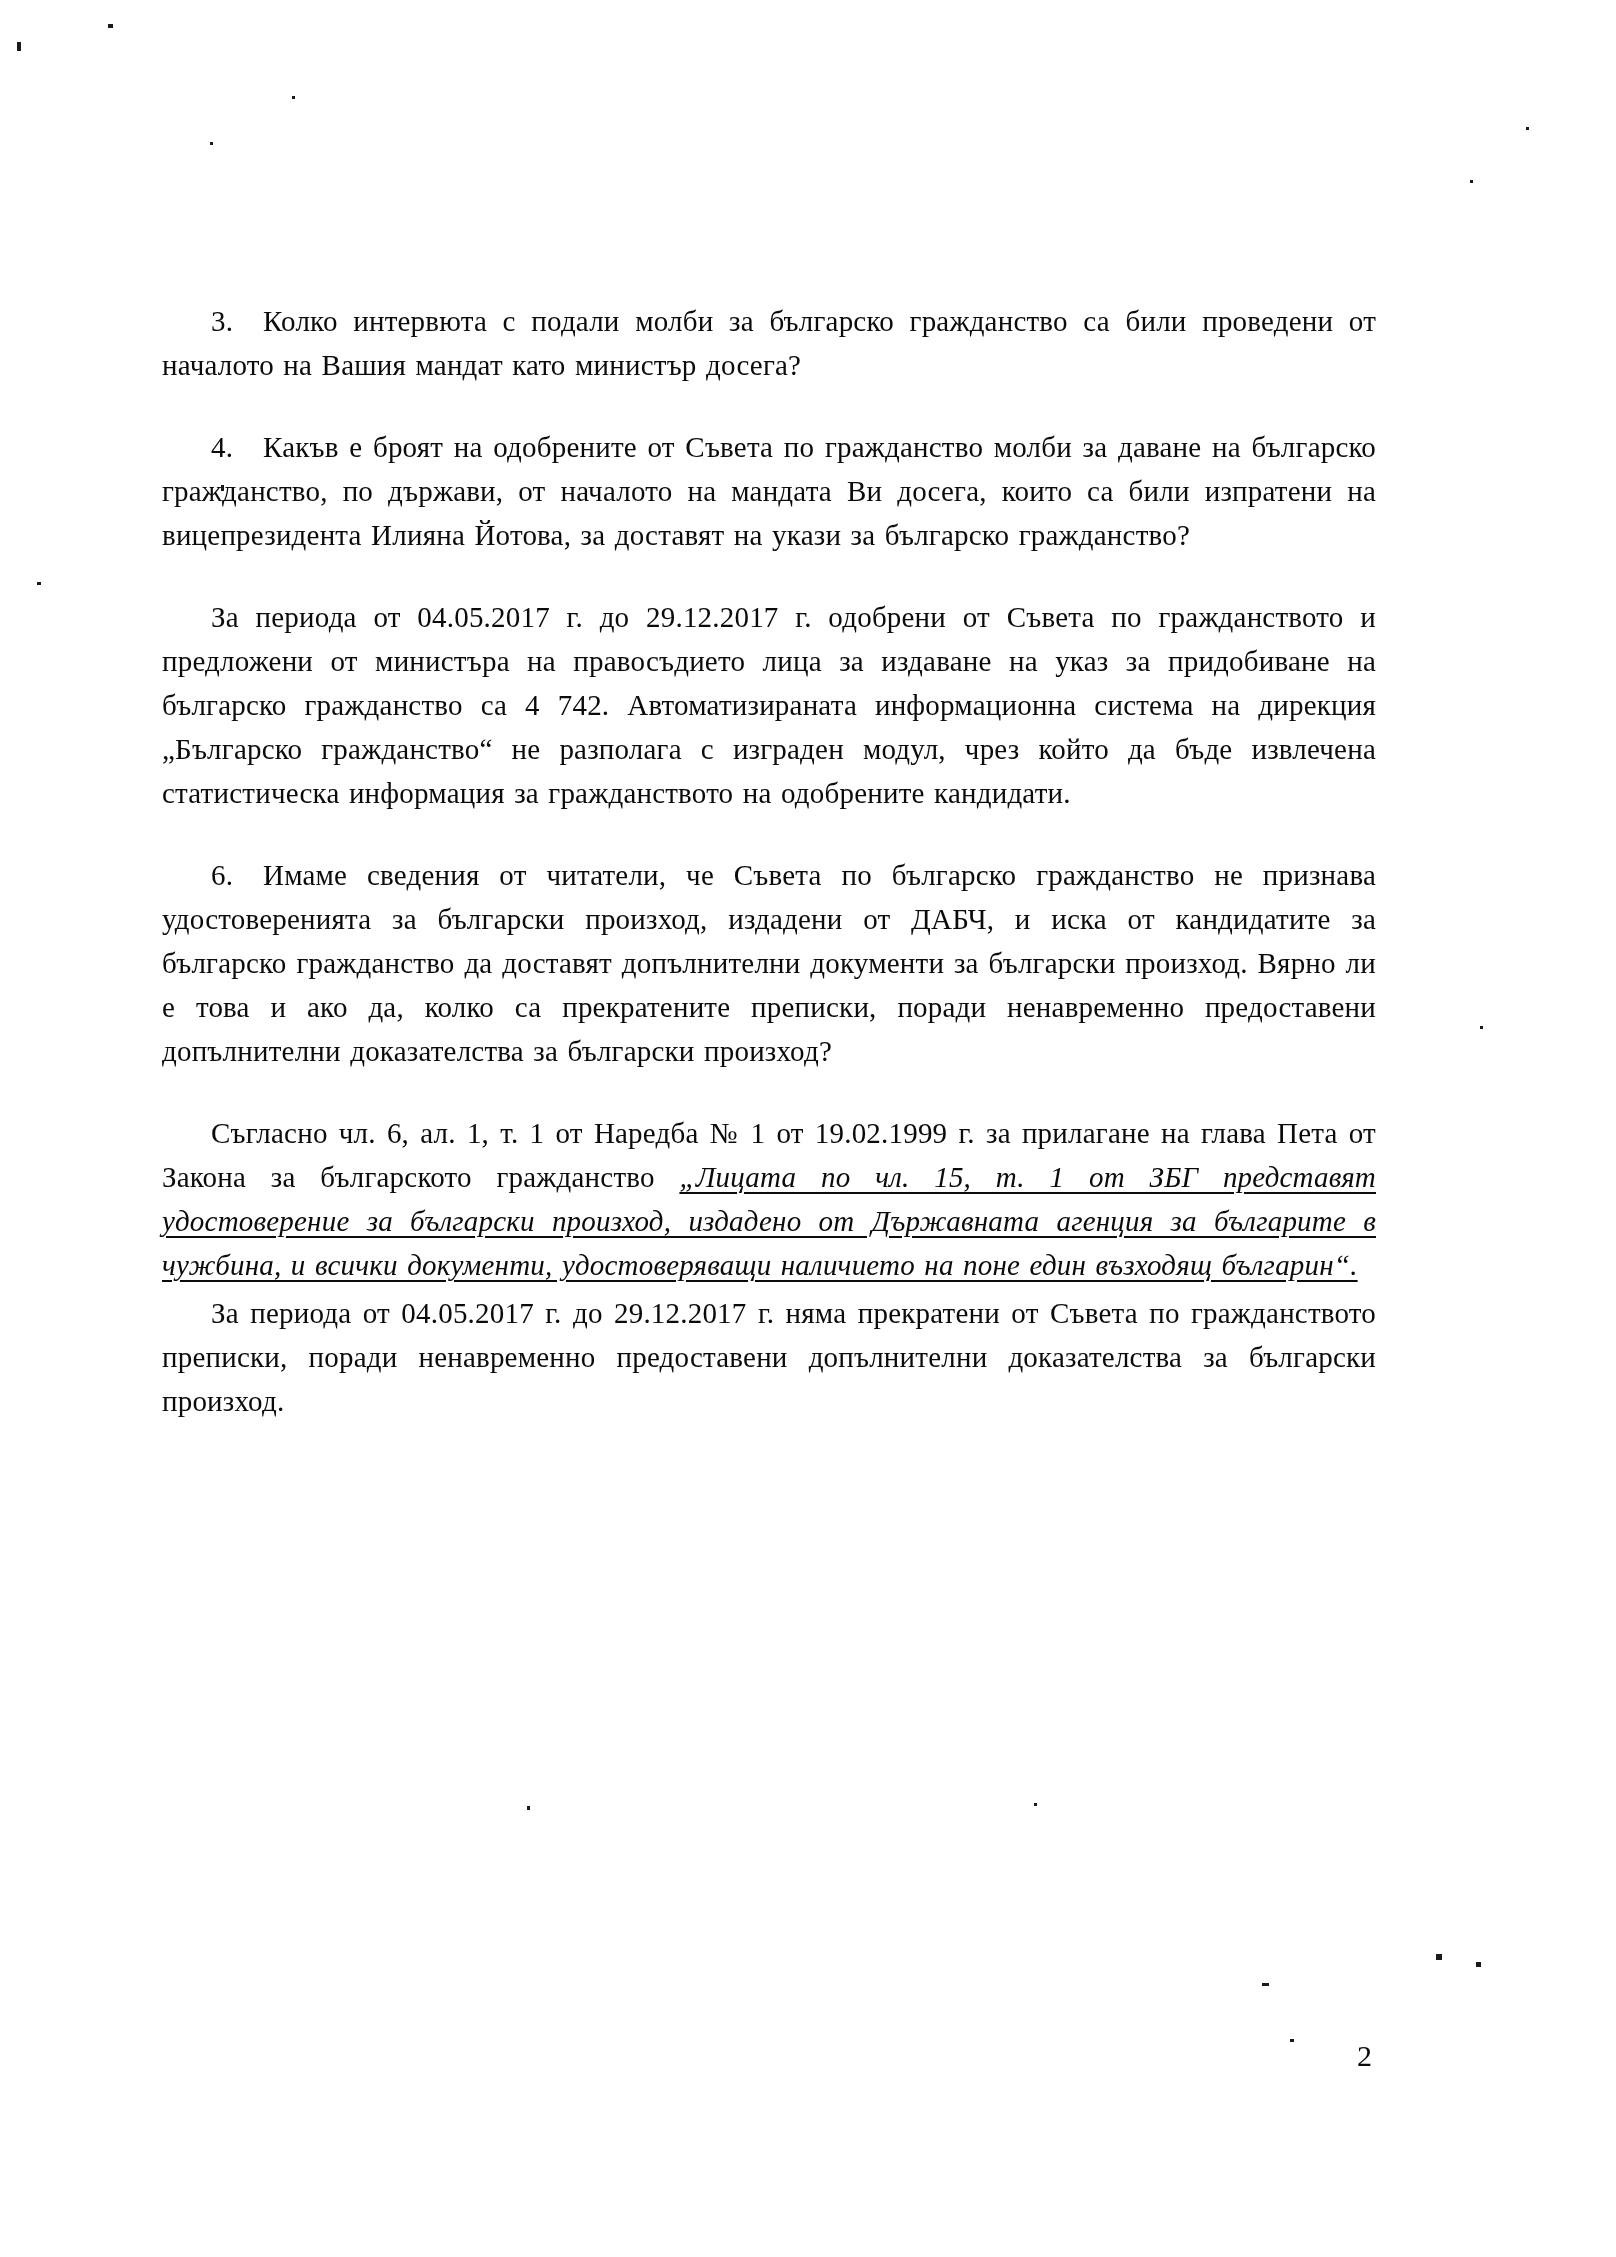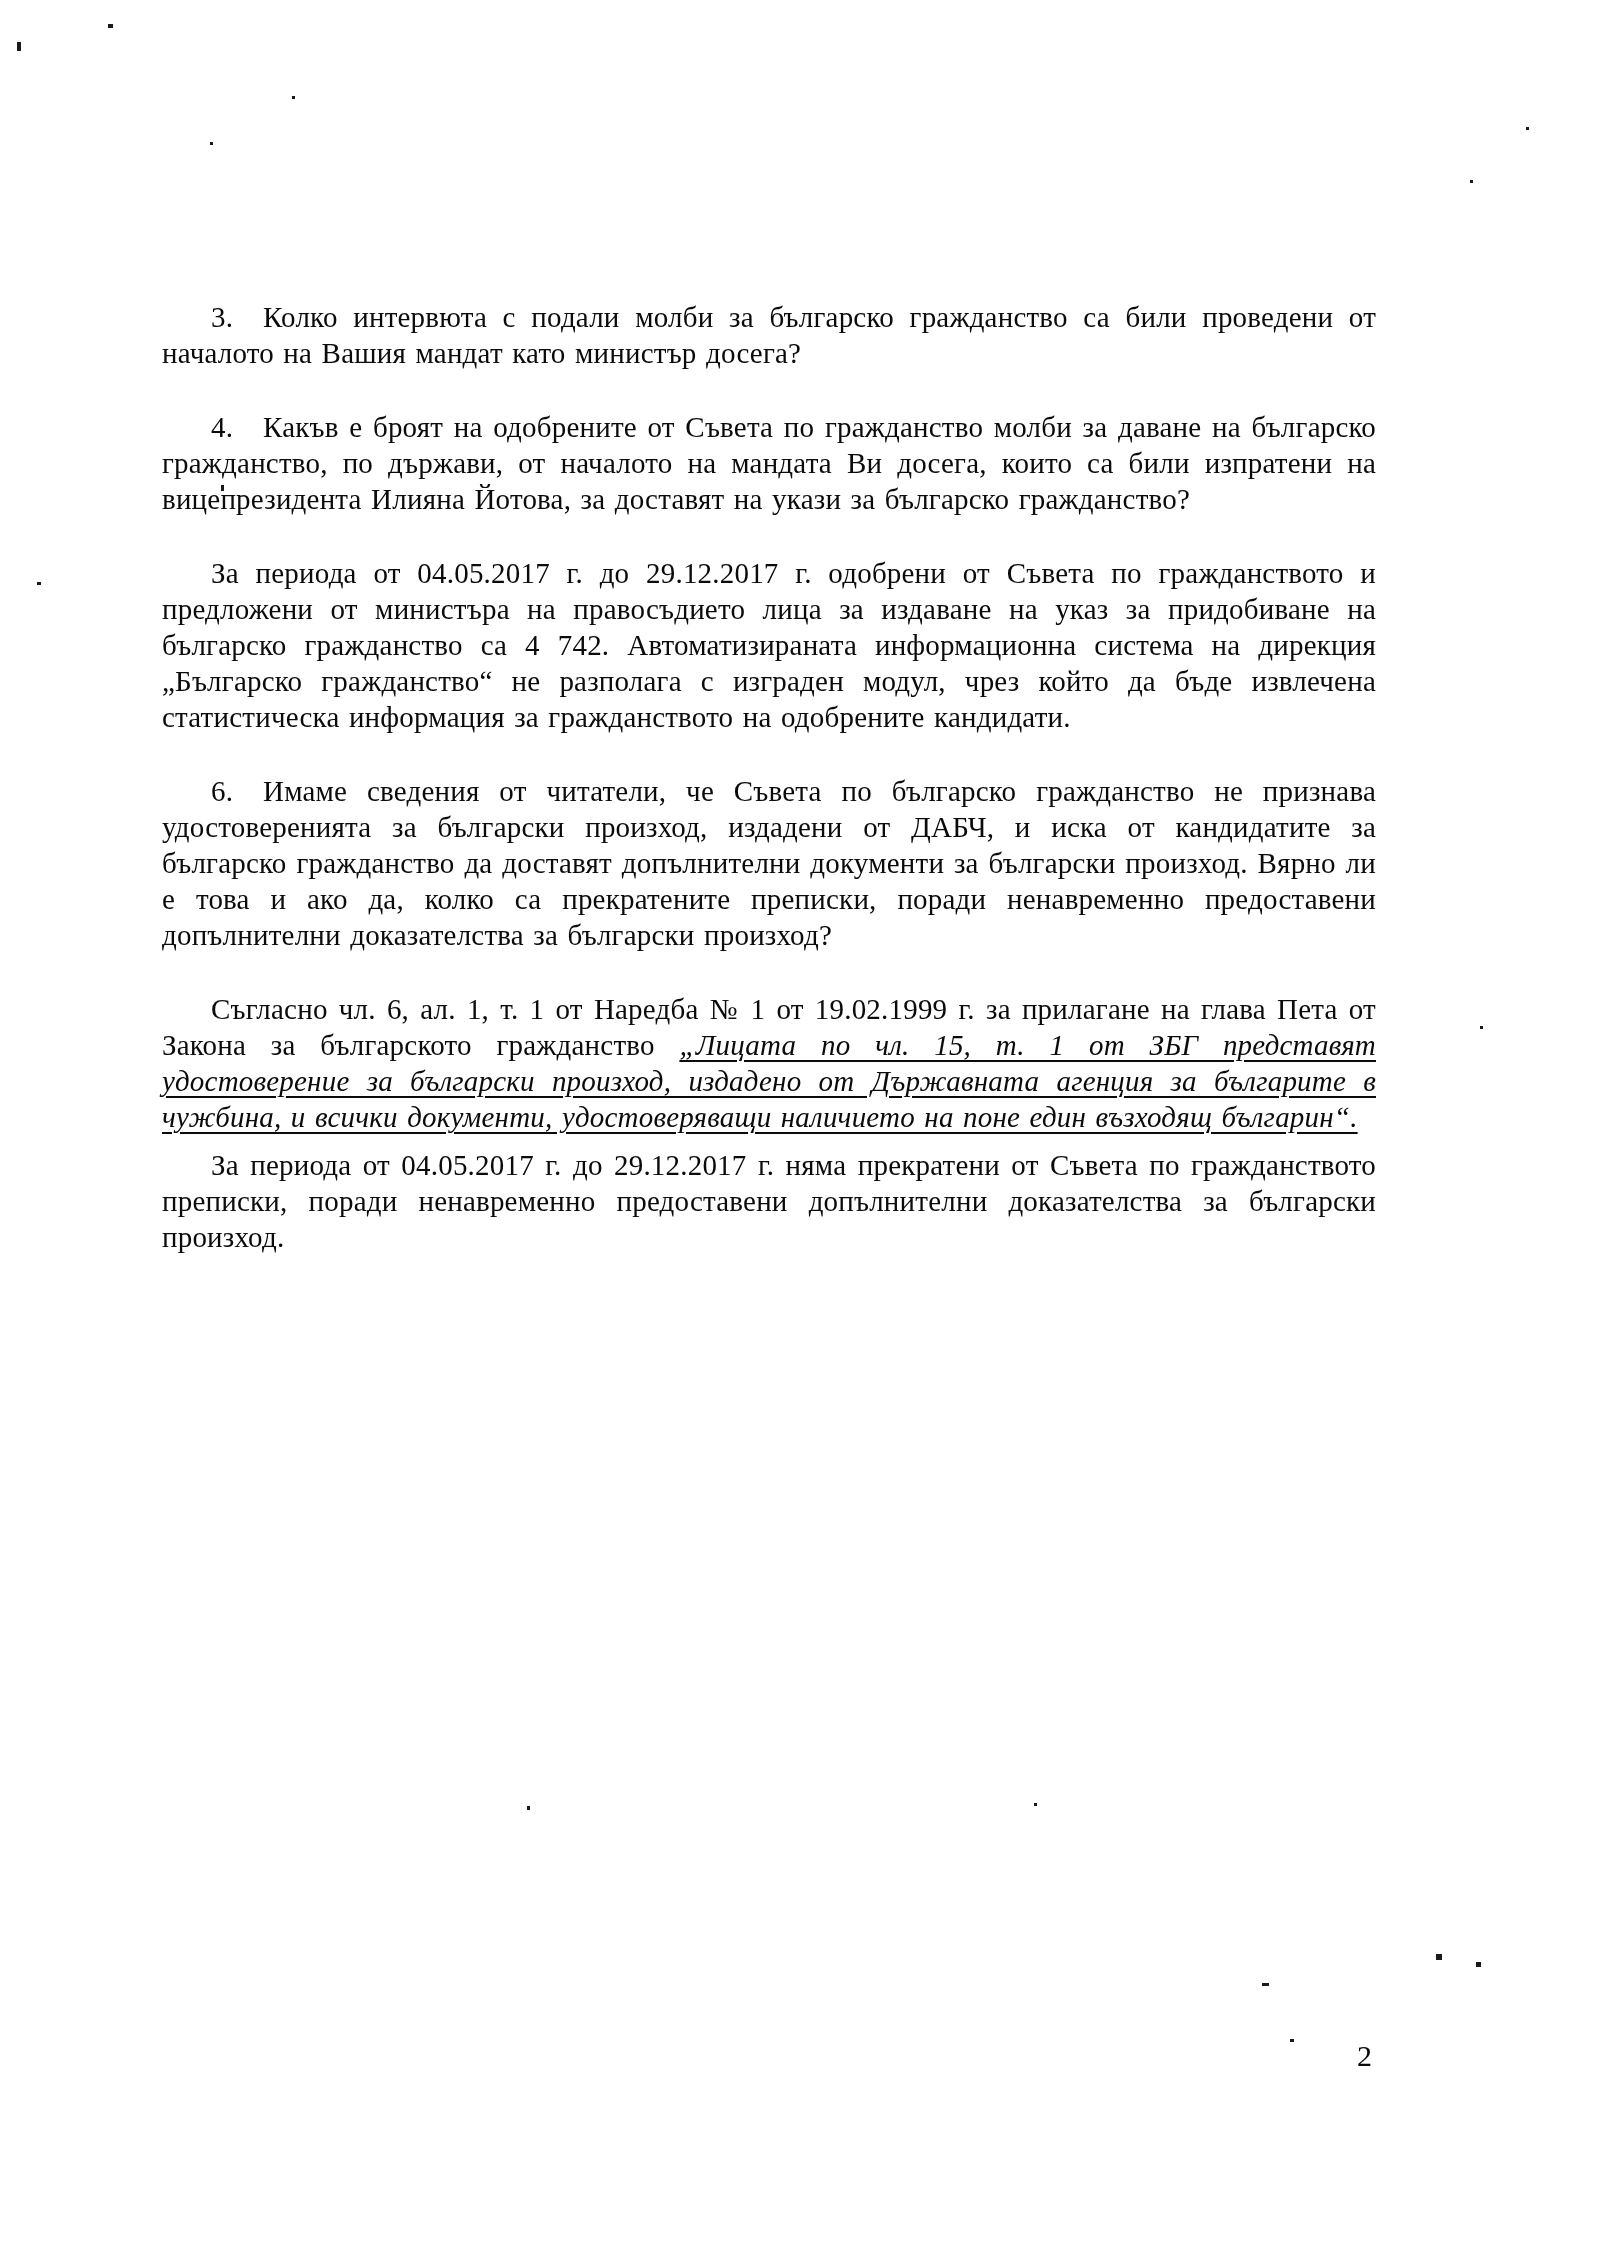--- a/index.html
+++ b/index.html
@@ -19,28 +19,28 @@
   }
   .content {
     position: absolute;
     left: 162px;
     top: 299px;
     width: 1214px;
   }
   p.para {
     margin: 38px 0 0 0;
     font-size: 29px;
-    line-height: 36px;
+    line-height: 44px;
     text-align: justify;
     text-indent: 49px;
     letter-spacing: 0.2px;
     word-spacing: 2px;
   }
   p.para:first-child { margin-top: 0; }
-  p.para.tight { margin-top: 12px; }
+  p.para.tight { margin-top: 4px; }
   .qnum {
     display: inline-block;
     width: 52px;
     text-indent: 0;
   }
   .underline {
     text-decoration: underline;
     text-decoration-thickness: 2px;
     text-underline-offset: 5px;
     font-style: italic;

